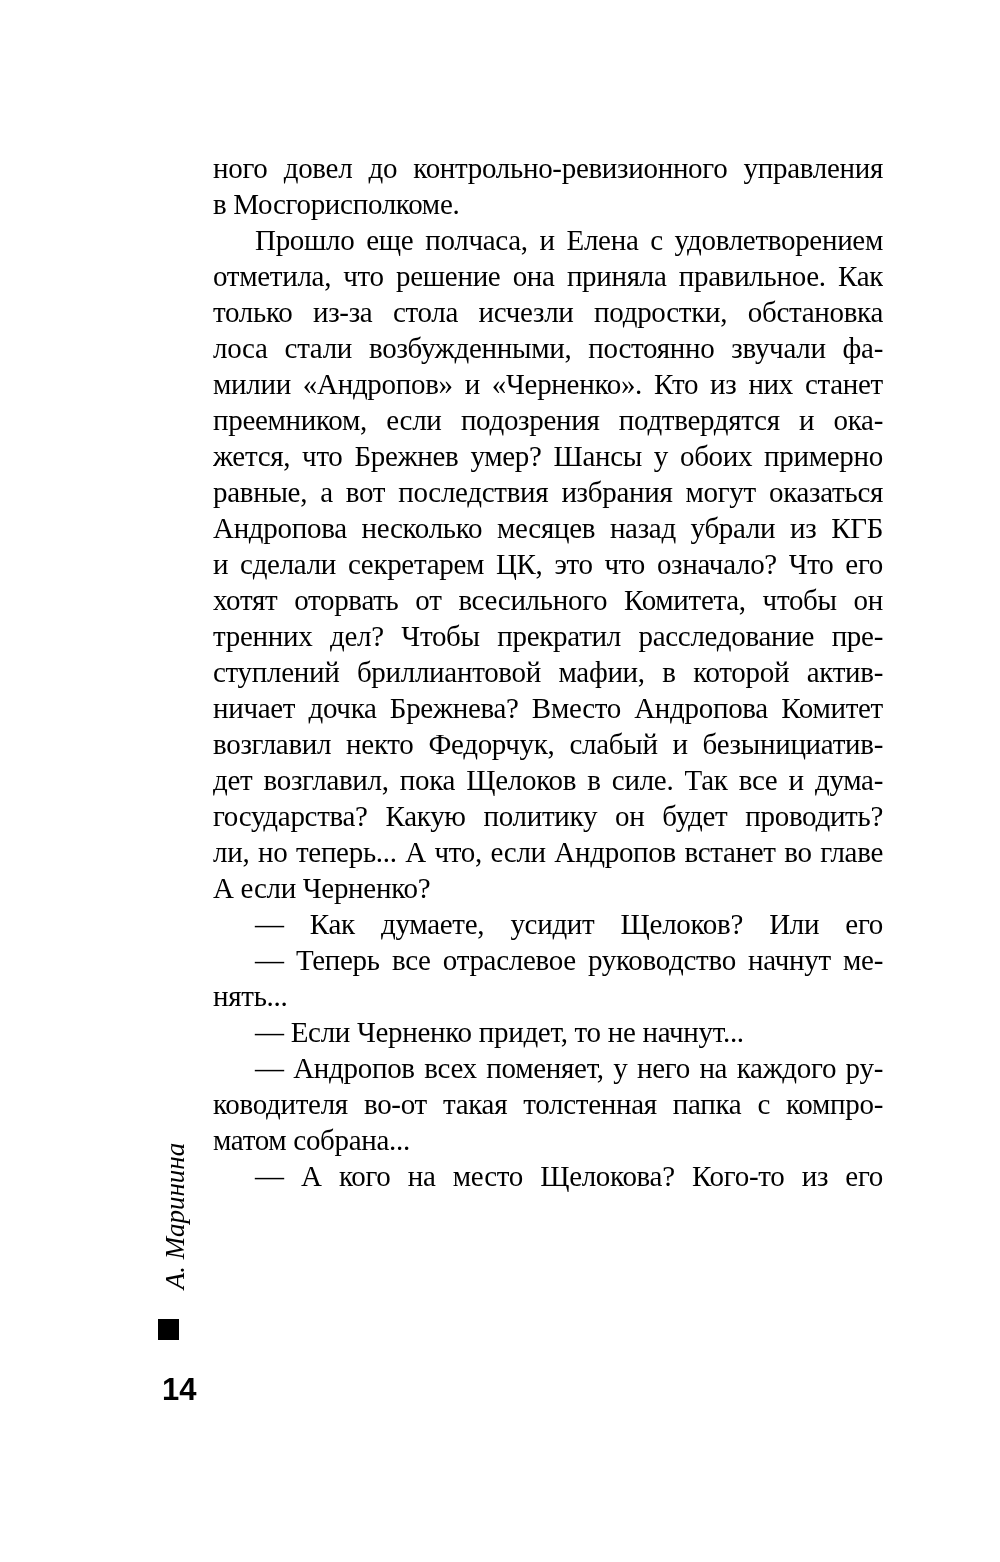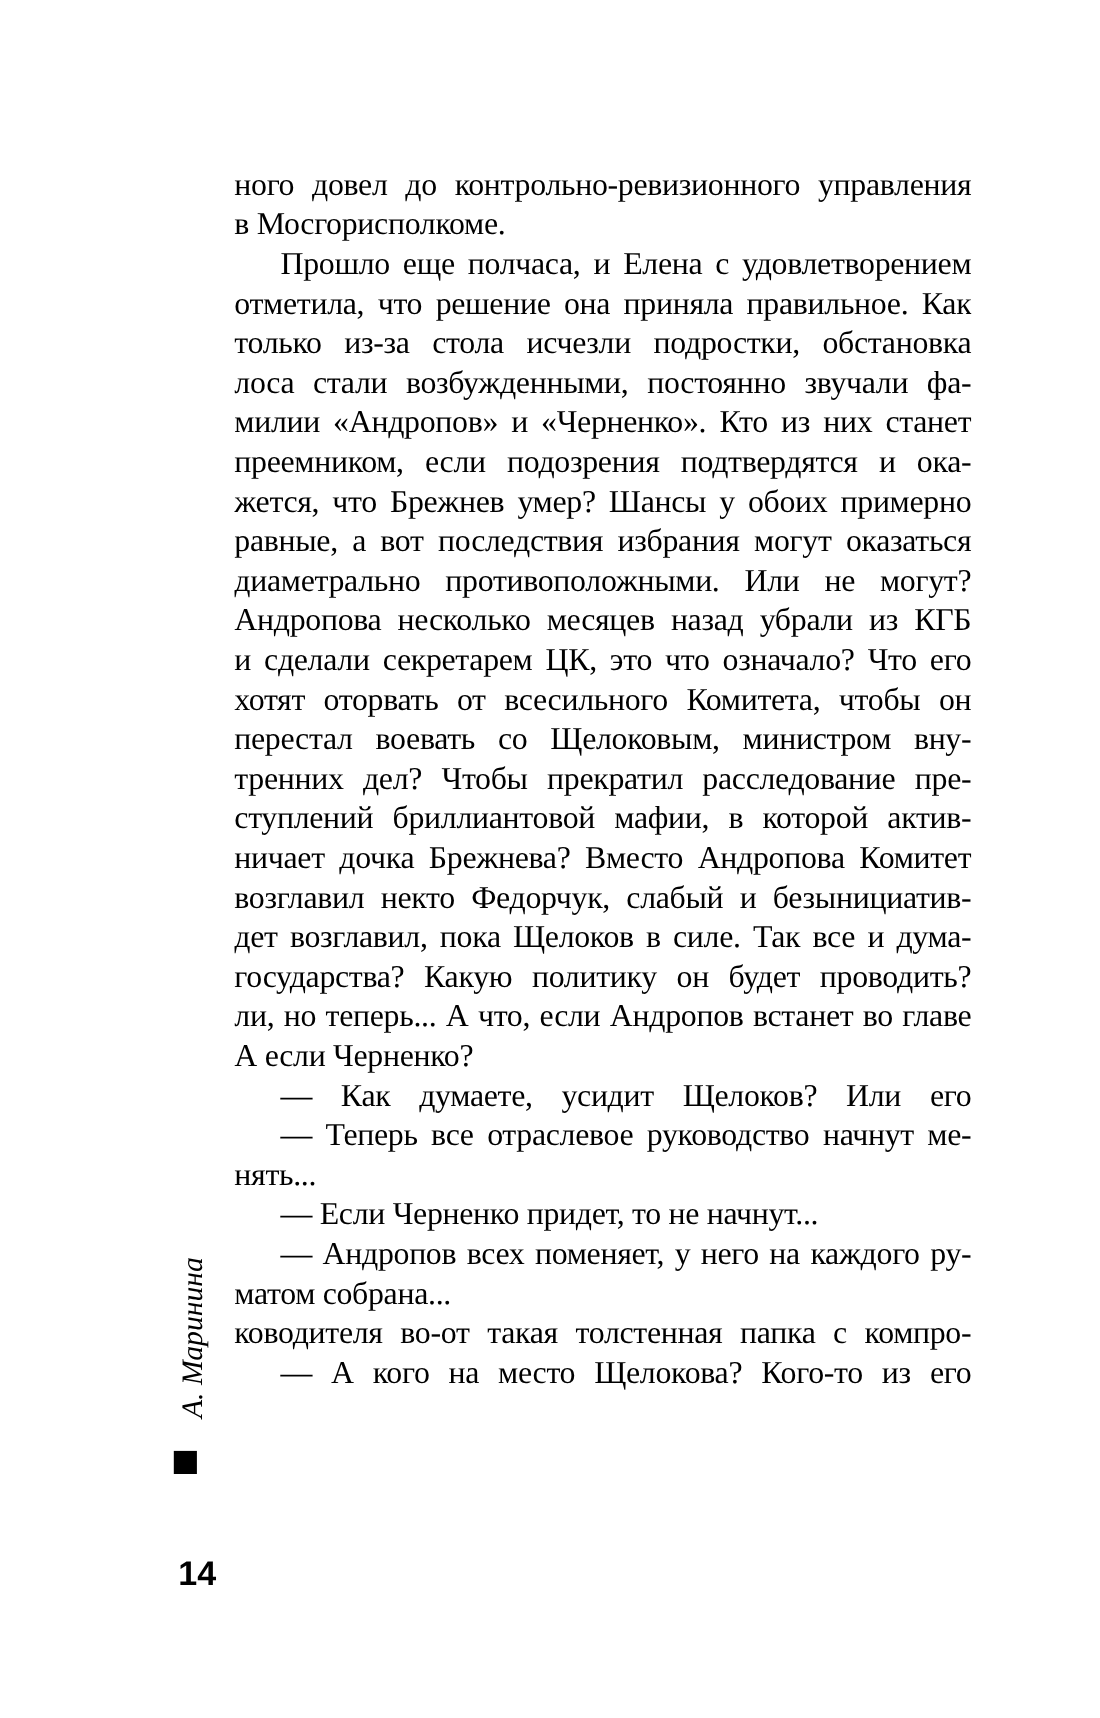--- a/index.html
+++ b/index.html
@@ -64,21 +64,20 @@
     background: #000000;
   }
   .page-number {
     position: absolute;
     left: 162px;
     top: 1372px;
     font-family: "Liberation Sans", sans-serif;
     font-weight: bold;
     font-size: 31px;
     color: #000000;
-    margin-top: 41px;
   }
 </style>
 </head>
 <body>
 
 <div class="page">
 
   <div class="text-column">
       <div class="paragraph">
         <div class="line">ного довел до контрольно-ревизионного управления</div>
@@ -86,25 +85,23 @@
       </div>
       <div class="paragraph">
         <div class="line indent">Прошло еще полчаса, и Елена с удовлетворением</div>
         <div class="line">отметила, что решение она приняла правильное. Как</div>
         <div class="line">только из-за стола исчезли подростки, обстановка</div>
         <div class="line">лоса стали возбужденными, постоянно звучали фа-</div>
         <div class="line">милии «Андропов» и «Черненко». Кто из них станет</div>
         <div class="line">преемником, если подозрения подтвердятся и ока-</div>
         <div class="line">жется, что Брежнев умер? Шансы у обоих примерно</div>
         <div class="line">равные, а вот последствия избрания могут оказаться</div>
-        <div class="line">диаметрально противоположными. Или не могут?</div>
         <div class="line">Андропова несколько месяцев назад убрали из КГБ</div>
         <div class="line">и сделали секретарем ЦК, это что означало? Что его</div>
         <div class="line">хотят оторвать от всесильного Комитета, чтобы он</div>
-        <div class="line">перестал воевать со Щелоковым, министром вну-</div>
         <div class="line">тренних дел? Чтобы прекратил расследование пре-</div>
         <div class="line">ступлений бриллиантовой мафии, в которой актив-</div>
         <div class="line">ничает дочка Брежнева? Вместо Андропова Комитет</div>
         <div class="line">возглавил некто Федорчук, слабый и безынициатив-</div>
         <div class="line">дет возглавил, пока Щелоков в силе. Так все и дума-</div>
         <div class="line">государства? Какую политику он будет проводить?</div>
         <div class="line">ли, но теперь... А что, если Андропов встанет во главе</div>
         <div class="line last">А если Черненко?</div>
       </div>
       <div class="paragraph">
@@ -112,22 +109,22 @@
       </div>
       <div class="paragraph">
         <div class="line indent">— Теперь все отраслевое руководство начнут ме-</div>
         <div class="line last">нять...</div>
       </div>
       <div class="paragraph">
         <div class="line last indent">— Если Черненко придет, то не начнут...</div>
       </div>
       <div class="paragraph">
         <div class="line indent">— Андропов всех поменяет, у него на каждого ру-</div>
+        <div class="line">ководителя во-от такая толстенная папка с компро-</div>
         <div class="line last">матом собрана...</div>
-        <div class="line">ководителя во-от такая толстенная папка с компро-</div>
       </div>
       <div class="paragraph">
         <div class="line indent">— А кого на место Щелокова? Кого-то из его замов?</div>
       </div>
     </div>
 
   <div class="author-vertical">А. Маринина</div>
 
   <div class="section-marker"></div>
 

